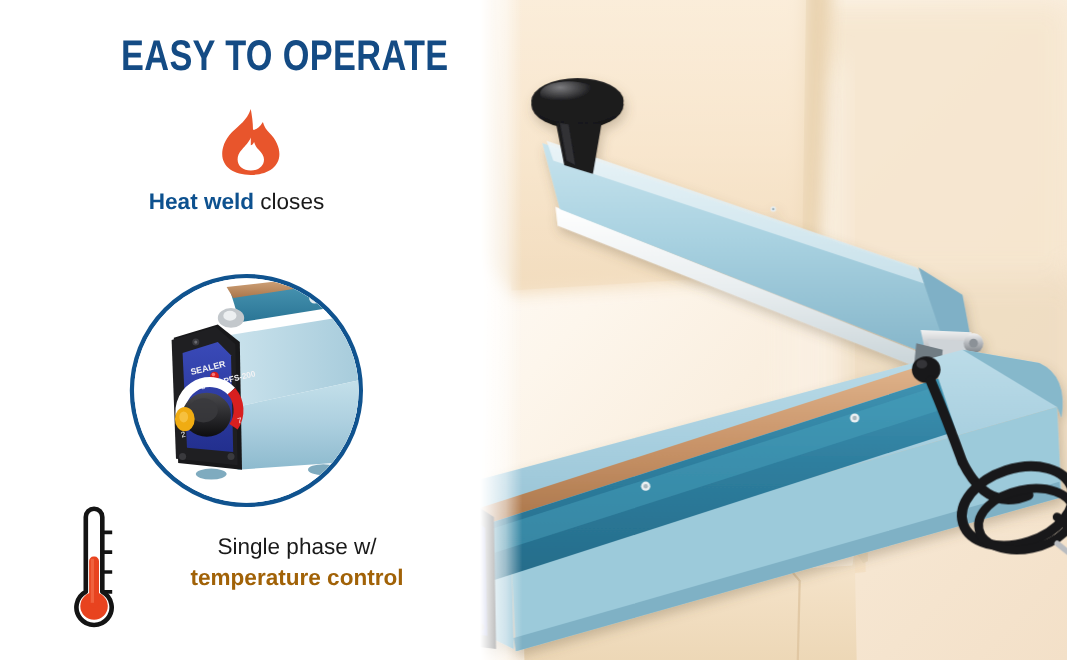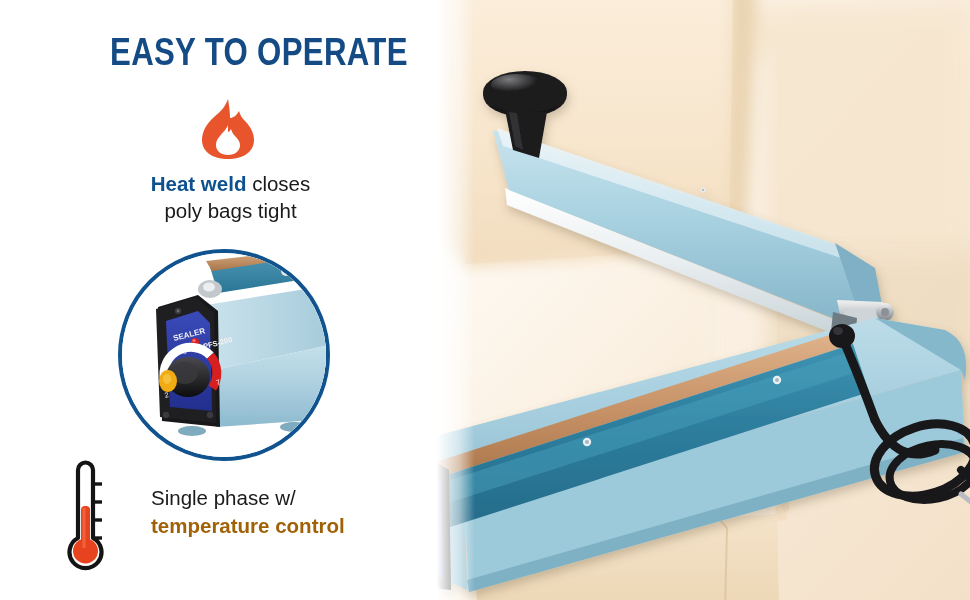--- a/index.html
+++ b/index.html
@@ -59,21 +59,21 @@
     text-align: center;
     font-size: 20.5px;
     line-height: 27px;
     color: #1a1a1a;
     font-weight: normal;
   }
   .caption-one .hl {
     color: #0d518f;
     font-weight: bold;
   }
-  .cap-line { display: block; padding-left: 31px; }
+  .cap-line { display: block; }
 
   
   .circle-inset {
     position: absolute;
     left: 118px;
     top: 249px;
     width: 212px;
     height: 212px;
     border-radius: 50%;
     border: 4px solid #10538f;
@@ -100,21 +100,21 @@
     height: 118px;
   }
   .thermo svg { display: block; width: 100%; height: 100%; }
 
   
   .caption-two {
     position: absolute;
     left: 120px;
     top: 484px;
     width: 300px;
-    text-align: left;
+    text-align: center;
     font-size: 20.5px;
     line-height: 28px;
     color: #1a1a1a;
   }
   .caption-two .hl {
     color: #a16207;
     font-weight: bold;
   }
 
   
@@ -350,21 +350,20 @@
 
     <div class="flame-wrap">
       <svg viewBox="0 0 56 62" xmlns="http://www.w3.org/2000/svg">
         <path d="M28 1 C24 12 18 15 11 22 C4 29 2 37 2 42 C2 54 13 61 28 61 C43 61 54 54 54 42 C54 36 51 29 45 23 C42 20 40 17 39 13 C36 18 33 20 30 20 C30 13 29 7 28 1 Z" fill="#e8552c"></path>
         <path d="M28 27 C26 32 23 34 20 38 C17 41 16 44 16 47 C16 53 21 57 28 57 C35 57 40 53 40 47 C40 44 38 41 35 38 C33 36 32 34 31 31 C30 33 29 34 28 34 Z" fill="#ffffff"></path>
       </svg>
     </div>
 
     <div class="caption-one">
       <span class="cap-line"><span class="hl">Heat weld</span><span> closes</span></span>
-      <span class="cap-line">poly bags tight</span>
     </div>
 
     <div class="circle-inset">
       <div class="circle-photo">
         <svg viewBox="0 0 212 212" xmlns="http://www.w3.org/2000/svg">
           <defs>
             <linearGradient id="cBody" x1="0" y1="0" x2="0" y2="1">
               <stop offset="0%" stop-color="#c4e0ea"></stop>
               <stop offset="50%" stop-color="#accfdf"></stop>
               <stop offset="100%" stop-color="#8dbace"></stop>

